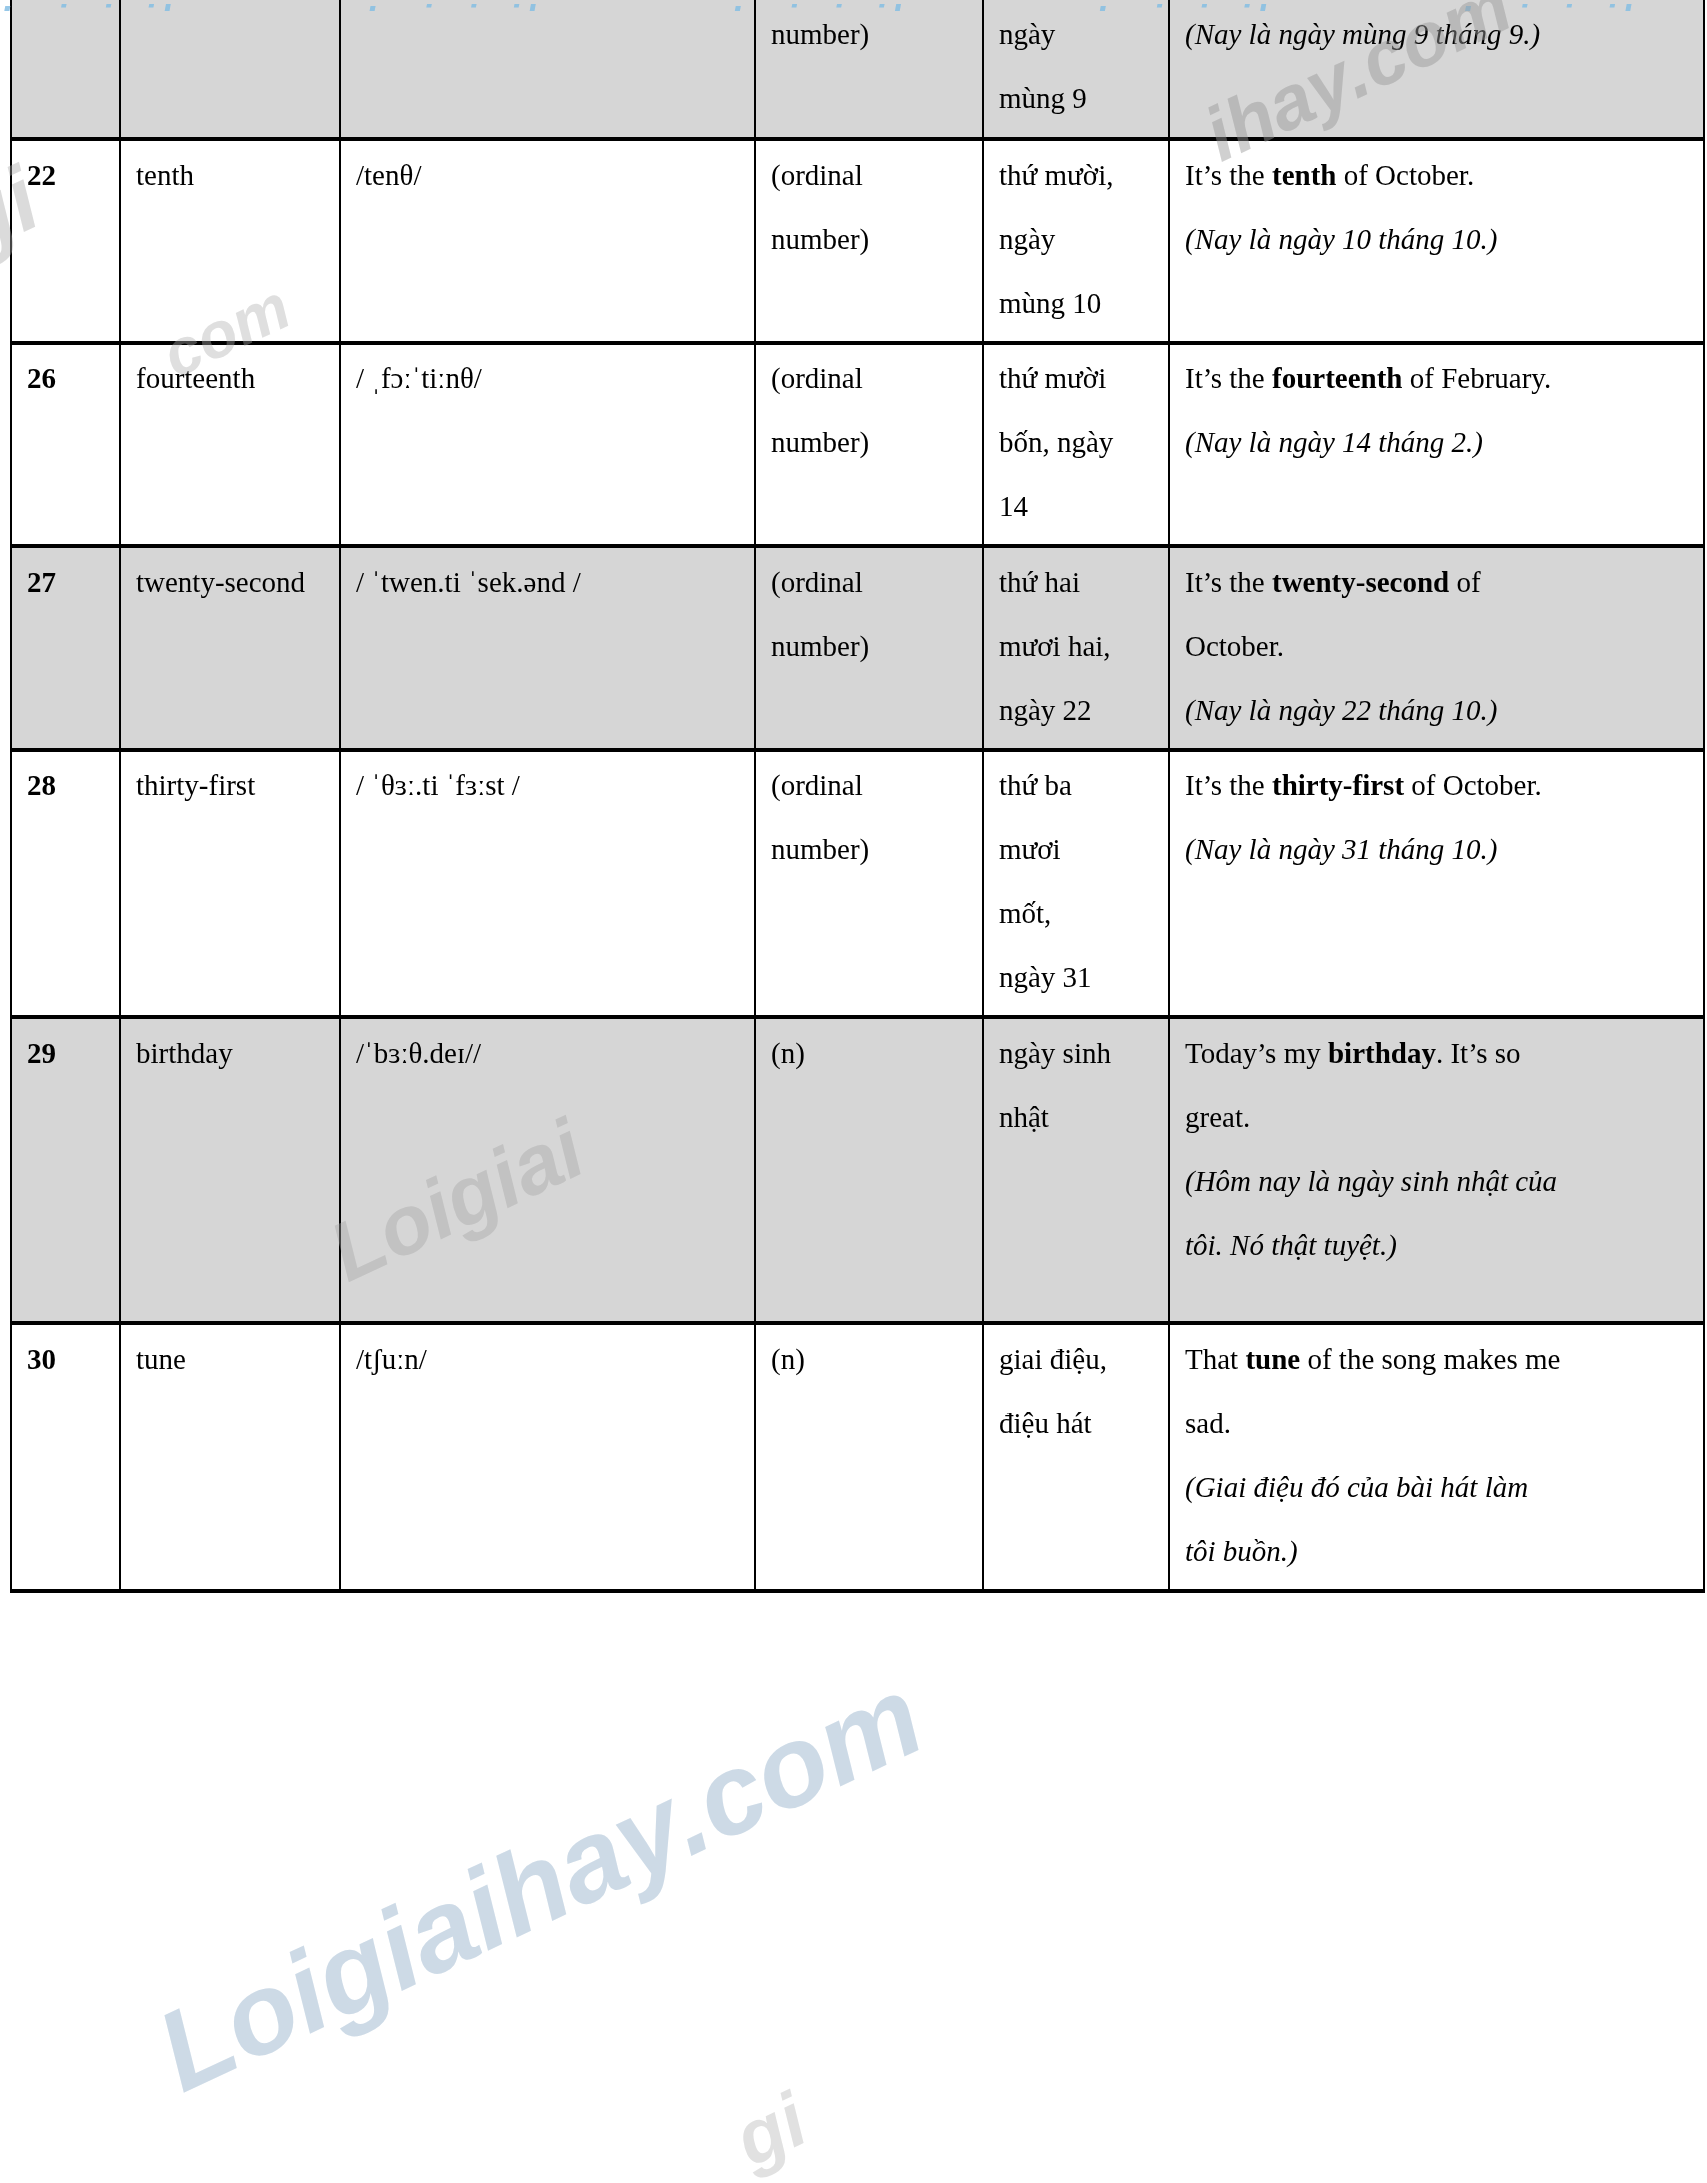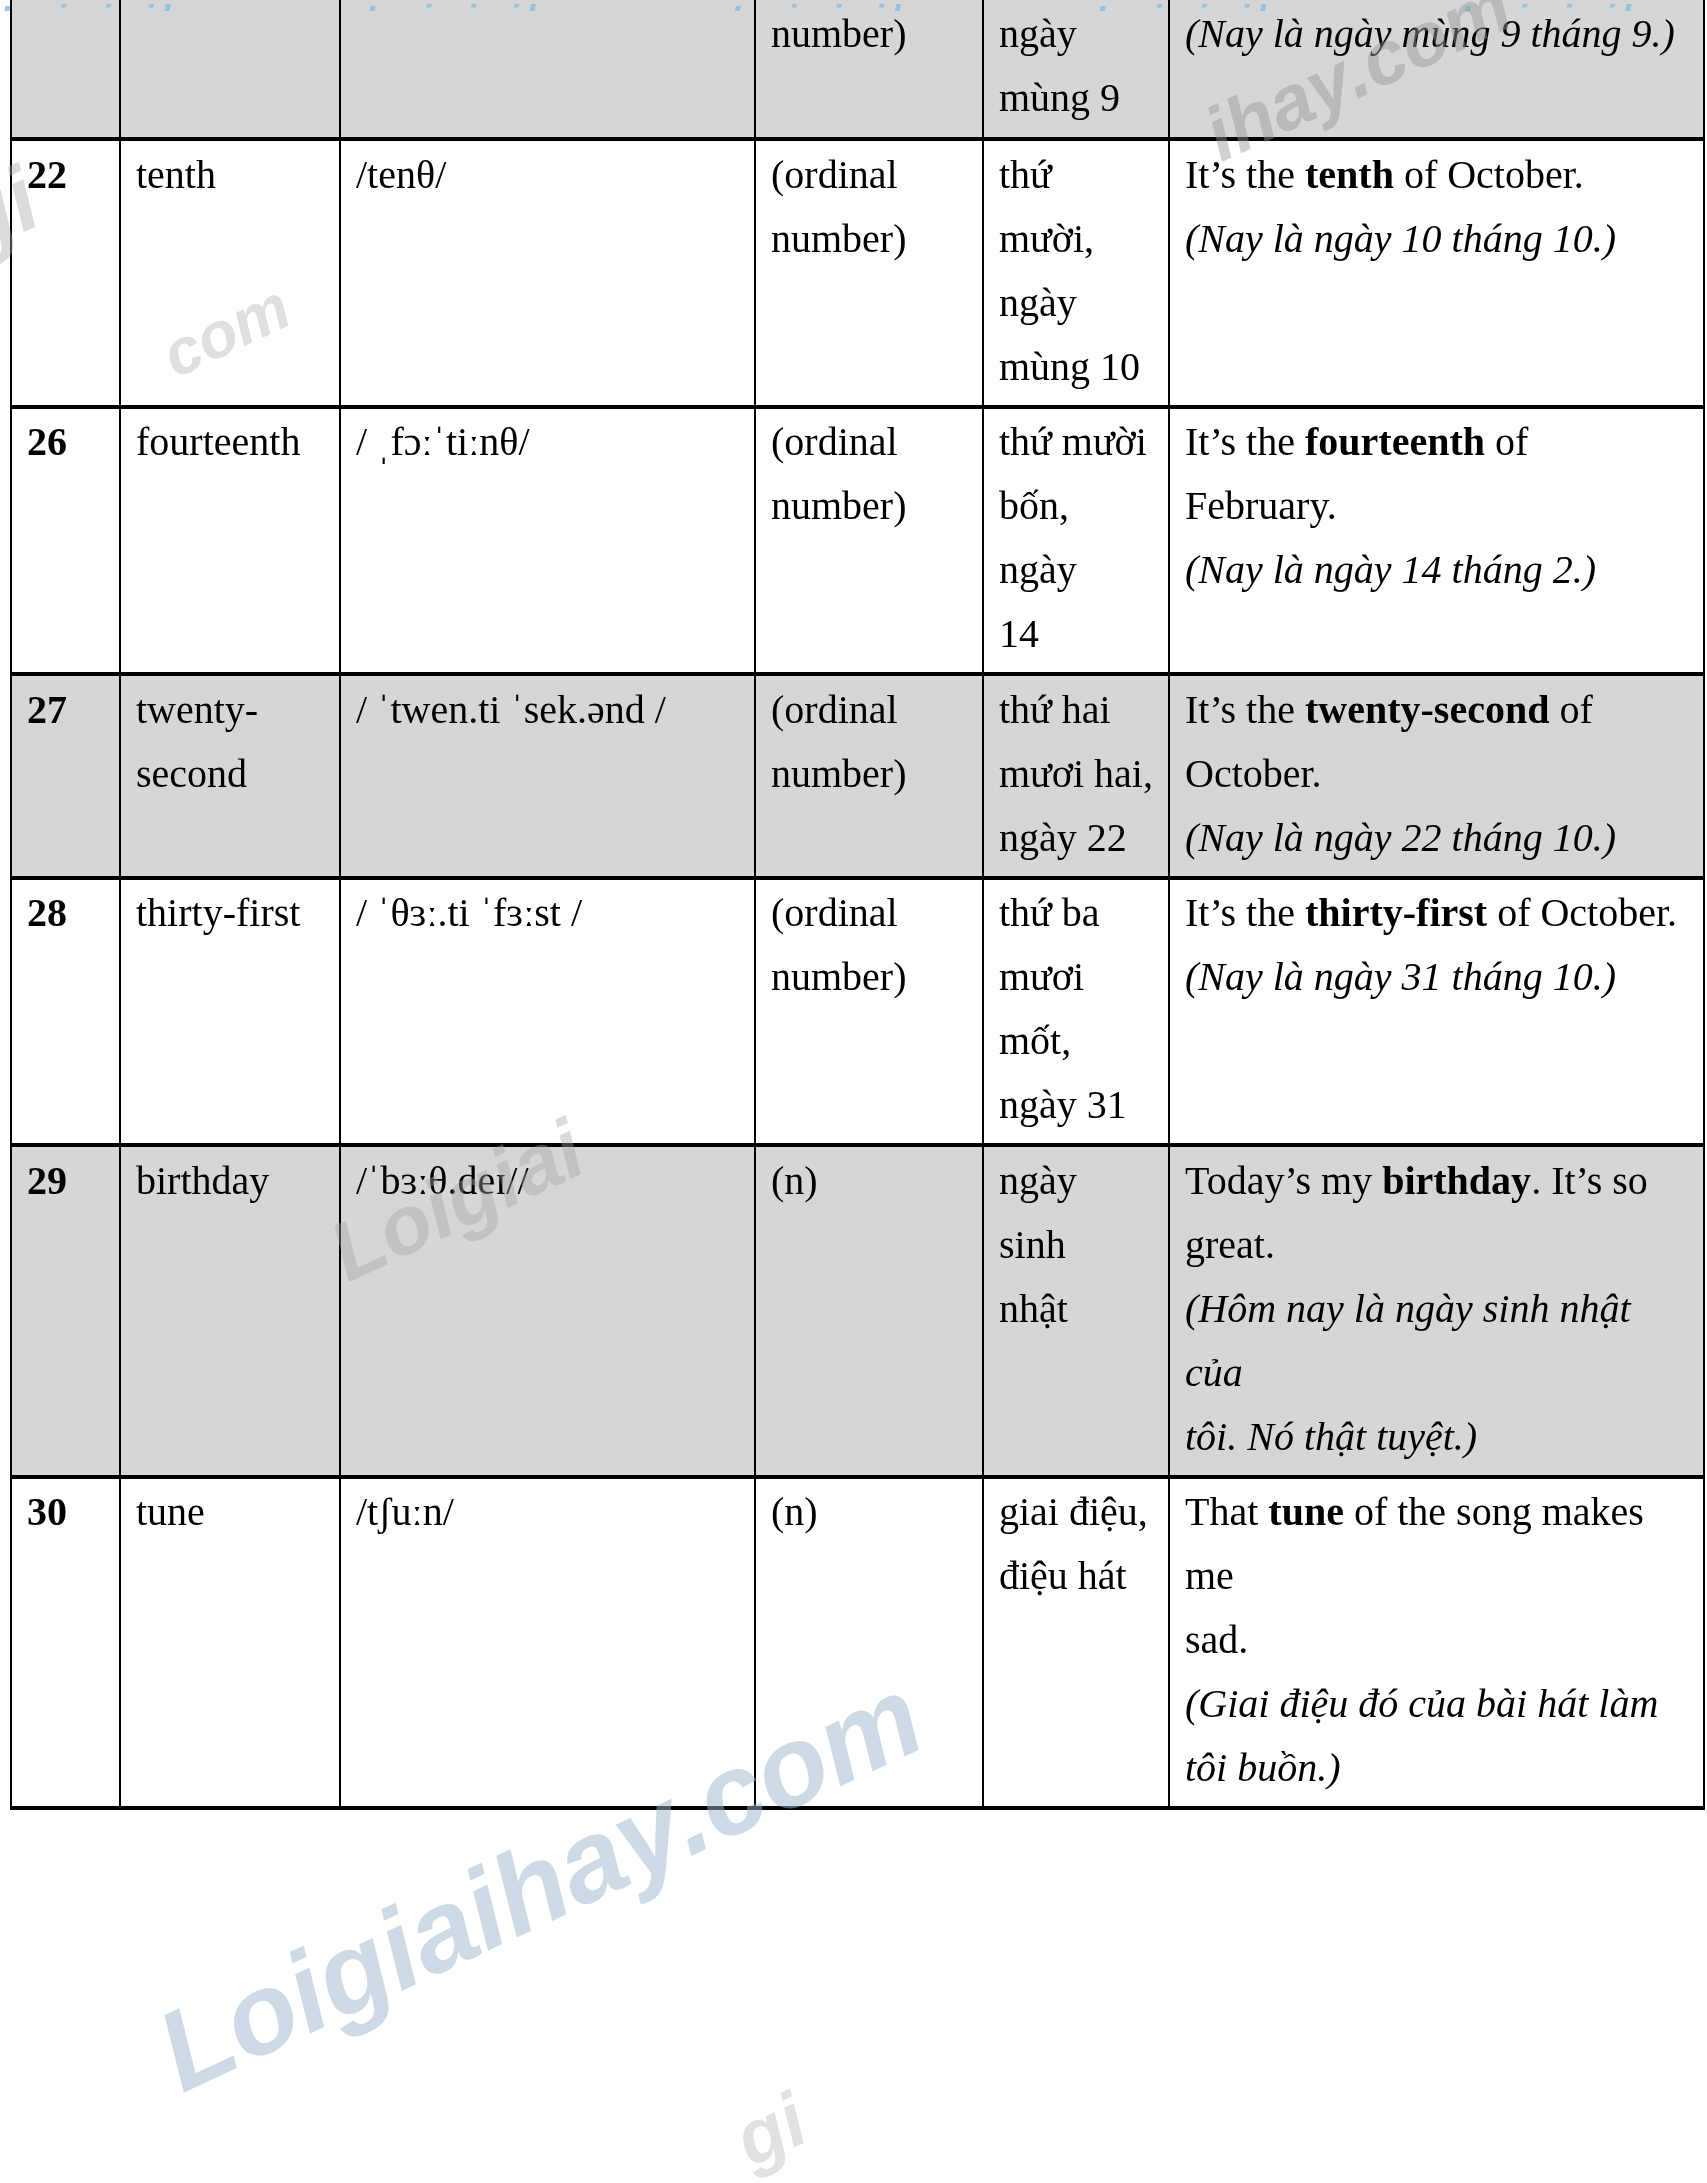--- a/index.html
+++ b/index.html
@@ -24,21 +24,21 @@
     width: 1694px;
     border-collapse: collapse;
     table-layout: fixed;
     z-index: 1;
   }
   table.vocab td {
     border-left: 2.3px solid #000;
     border-right: 2.3px solid #000;
     border-top: 4.5px solid #000;
     vertical-align: top;
-    font-size: 40px;
+    font-size: 29px;
     line-height: 64px;
     padding: 1.5px 15px 6px 15px;
     overflow: hidden;
     margin-left: 12px;
   }
   table.vocab tr:first-child td { border-top: none; }
   table.vocab tr:last-child td { border-bottom: 4.5px solid #000; }
   tr.shaded td { background: #d6d6d6; }
 
   td.c-no {

